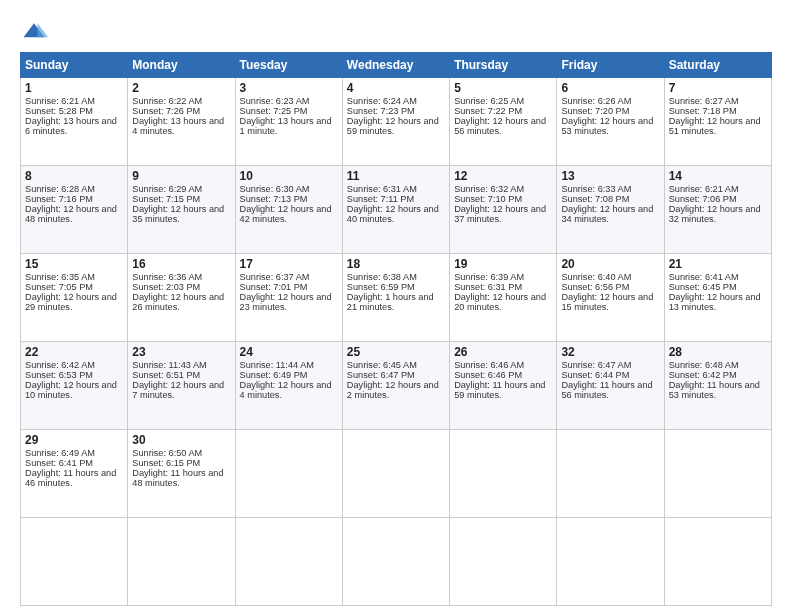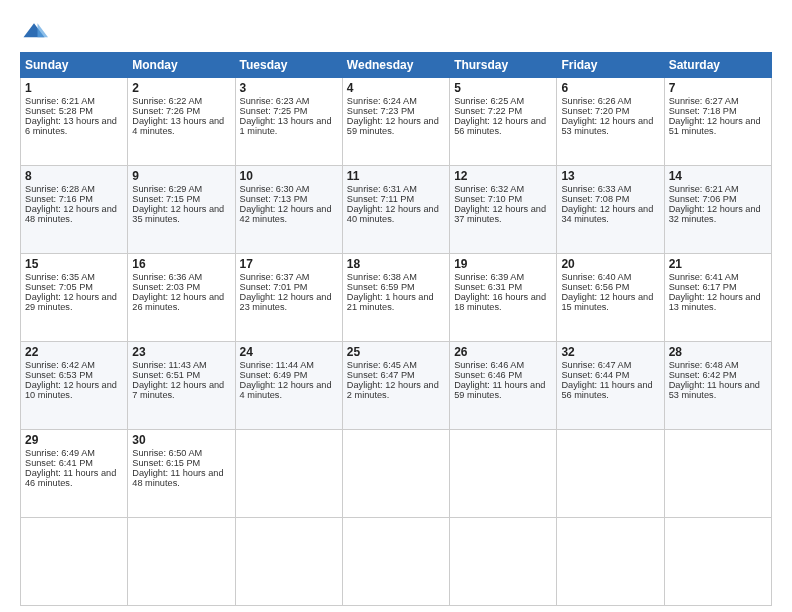--- a/index.html
+++ b/index.html
@@ -249,32 +249,32 @@
           <td>
         <span class="day-num">18</span>
         <span>Sunrise: 6:38 AM</span><br>
         <span>Sunset: 6:59 PM</span><br>
         <span>Daylight: 1 hours and 21 minutes.</span>
       </td>
           <td>
         <span class="day-num">19</span>
         <span>Sunrise: 6:39 AM</span><br>
         <span>Sunset: 6:31 PM</span><br>
-        <span>Daylight: 16 hours and 18 minutes.</span>
+        <span>Daylight: 12 hours and 20 minutes.</span>
       </td>
           <td>
         <span class="day-num">20</span>
         <span>Sunrise: 6:40 AM</span><br>
         <span>Sunset: 6:56 PM</span><br>
         <span>Daylight: 12 hours and 15 minutes.</span>
       </td>
           <td>
         <span class="day-num">21</span>
         <span>Sunrise: 6:41 AM</span><br>
-        <span>Sunset: 6:17 PM</span><br>
+        <span>Sunset: 6:45 PM</span><br>
         <span>Daylight: 12 hours and 13 minutes.</span>
       </td>
         </tr>
         <tr>
           <td>
         <span class="day-num">22</span>
         <span>Sunrise: 6:42 AM</span><br>
         <span>Sunset: 6:53 PM</span><br>
         <span>Daylight: 12 hours and 10 minutes.</span>
       </td>

